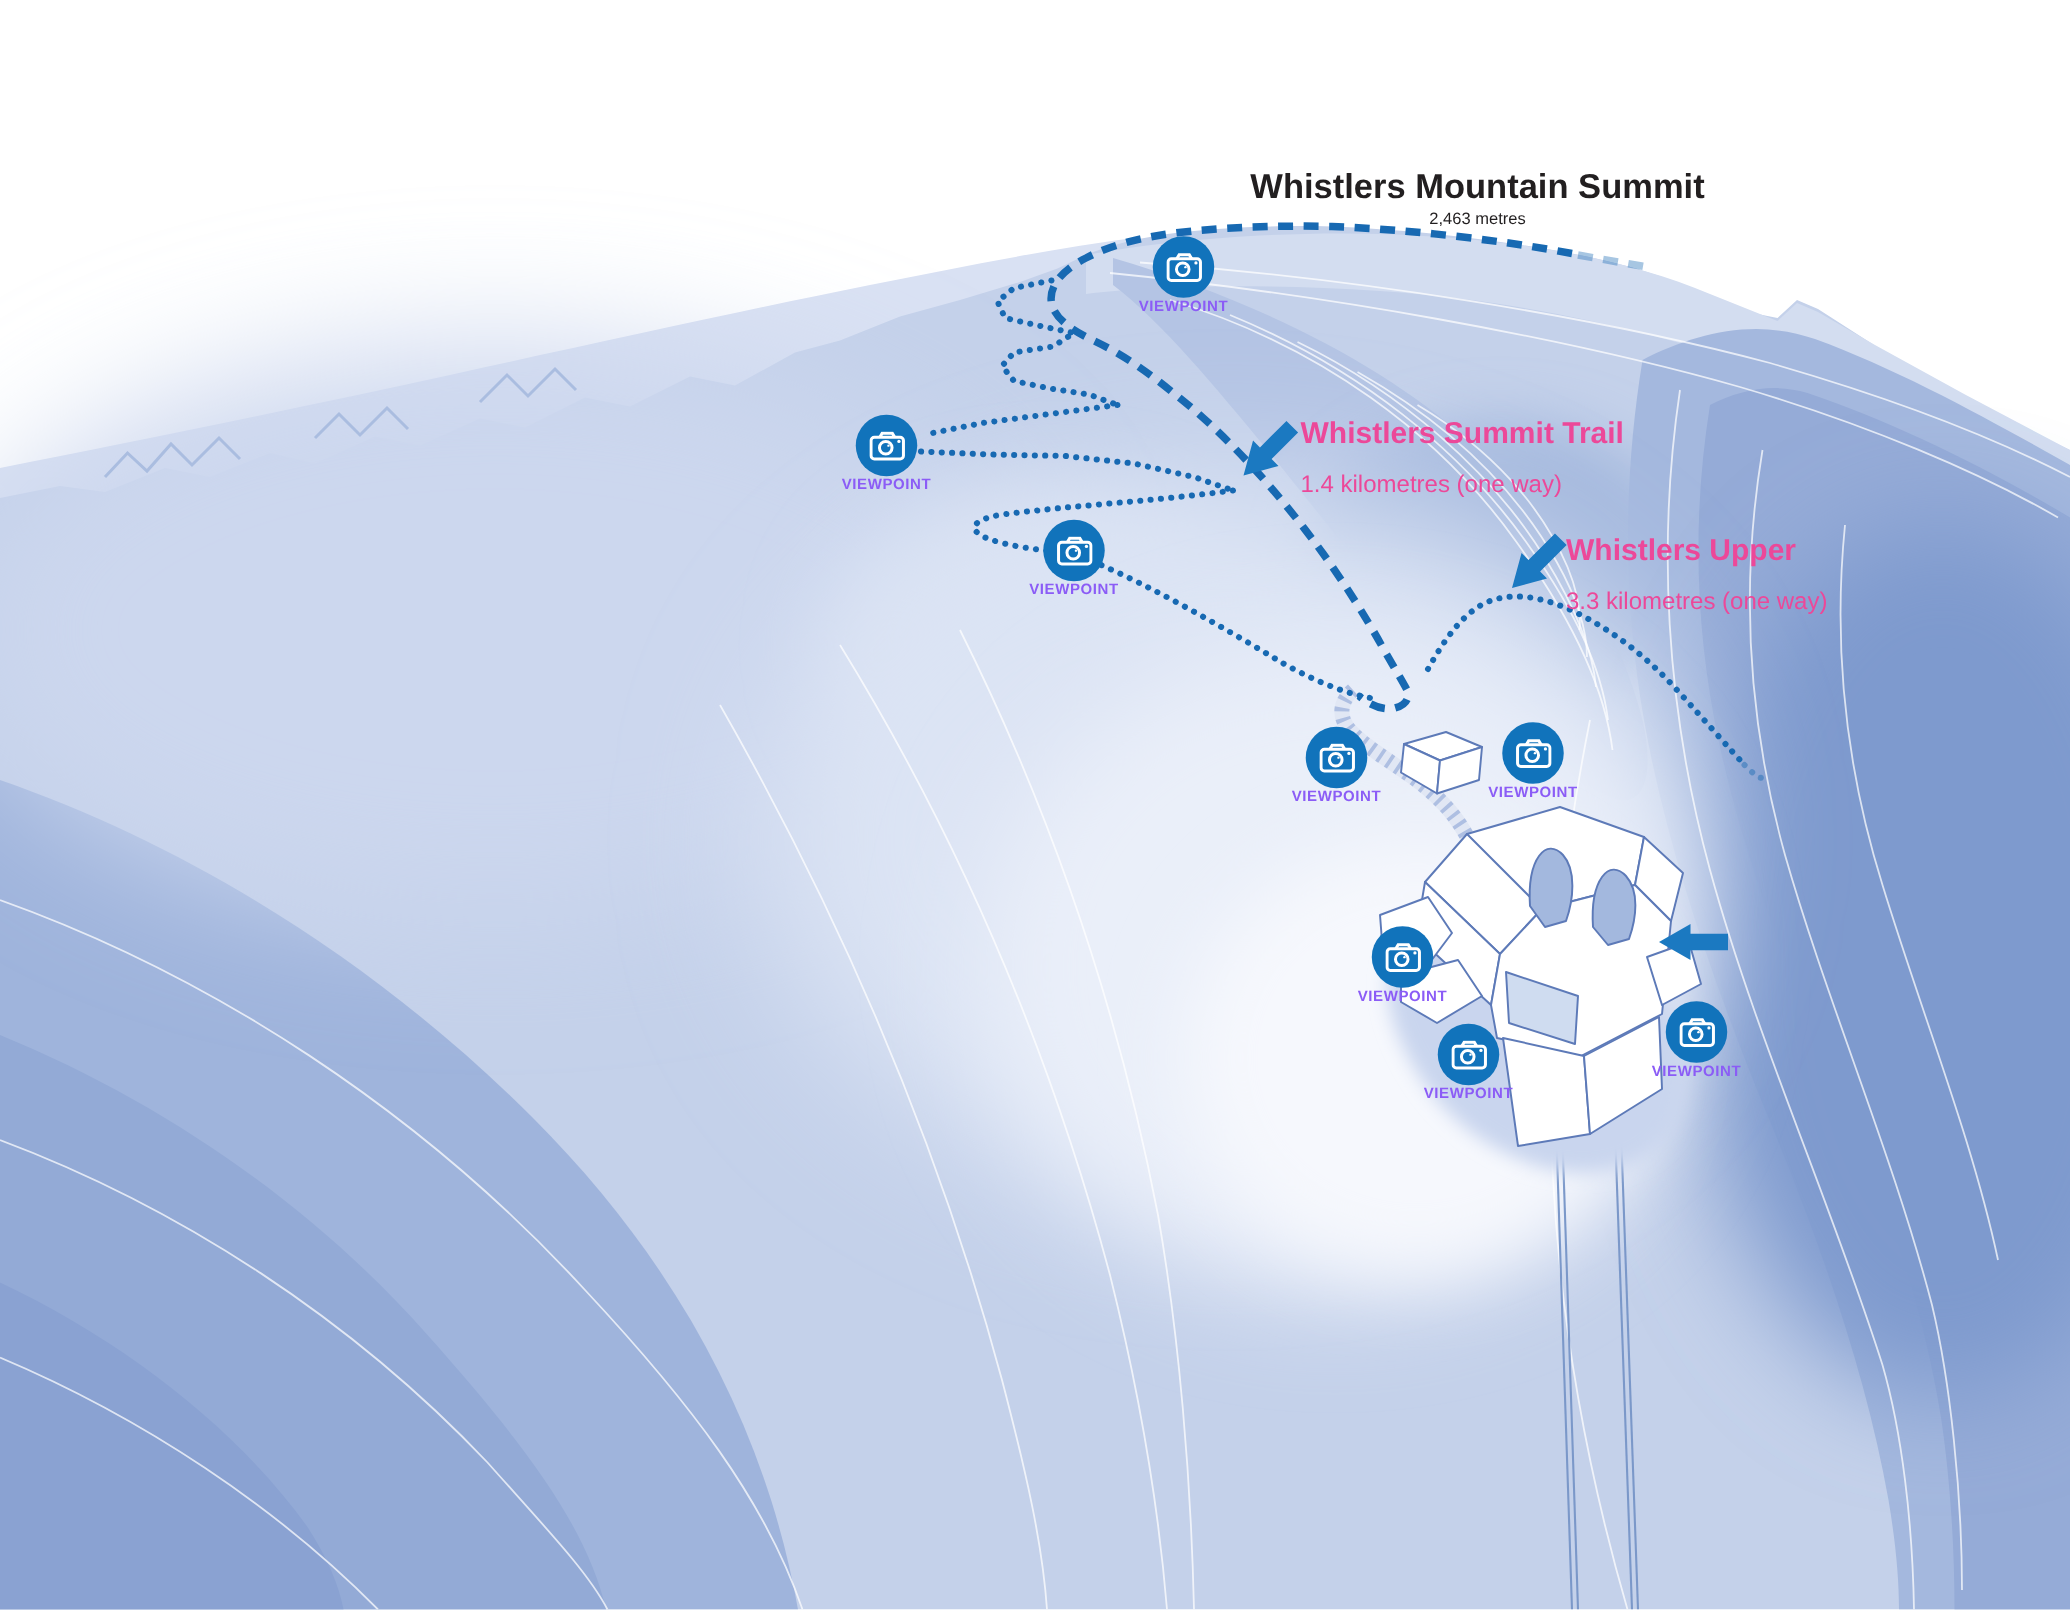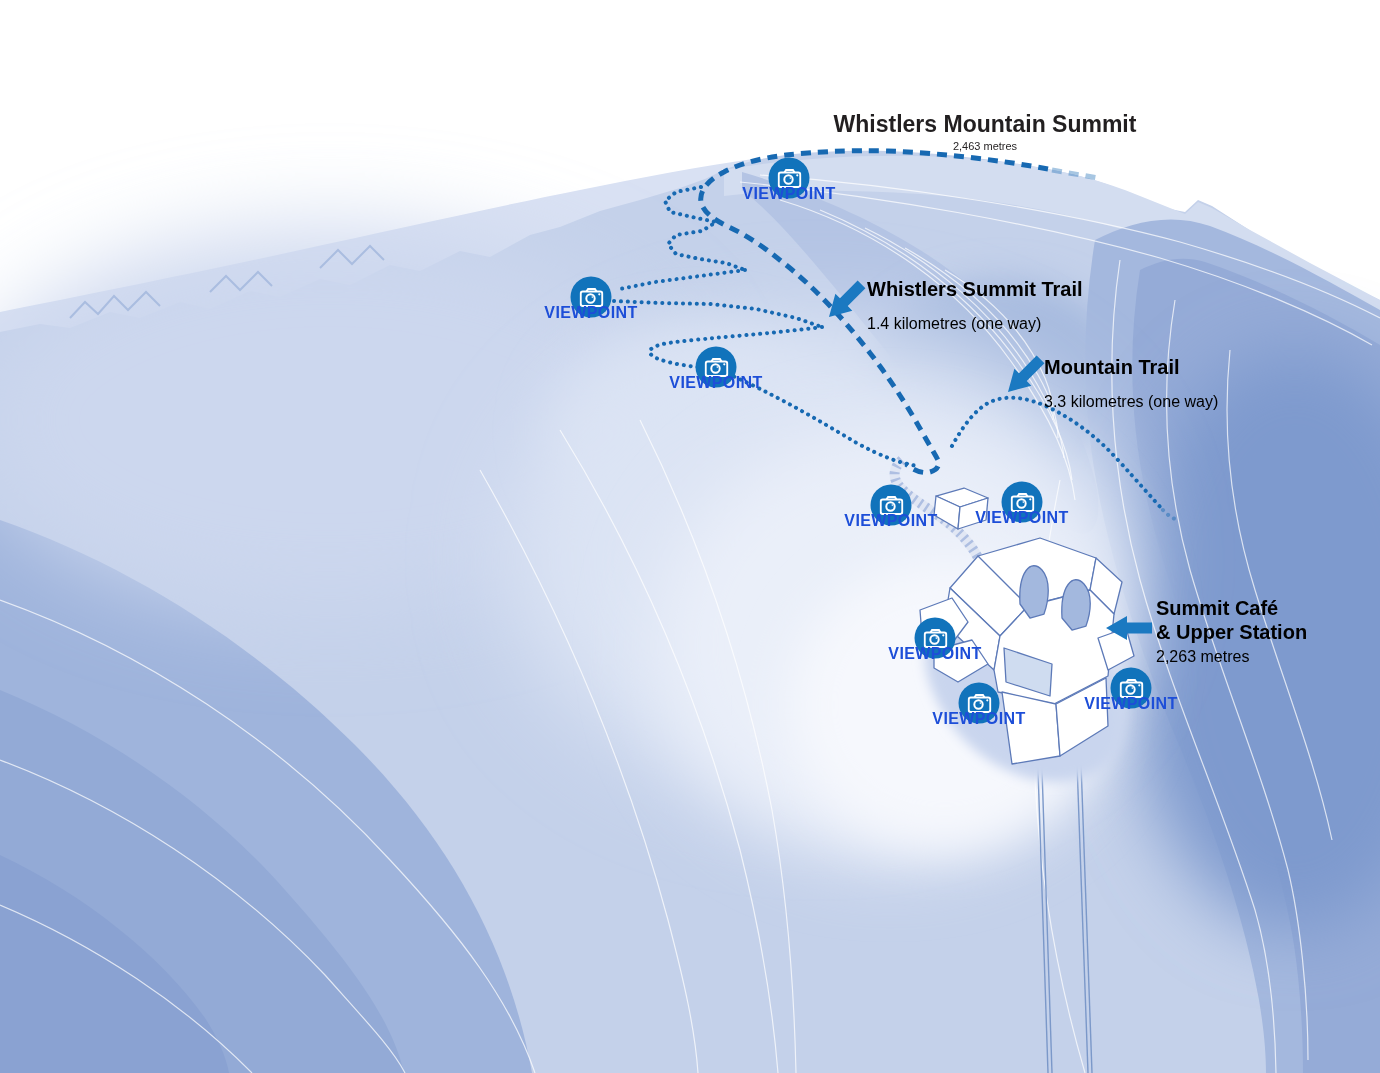--- a/index.html
+++ b/index.html
@@ -10,28 +10,28 @@
   .stage{position:absolute;left:0;top:0;width:1380px;height:861px}
   svg.map{position:absolute;left:0;top:0;z-index:1}
   
   .vp{position:absolute;z-index:5;width:0;height:0}
   .vp-circle{
     position:absolute;left:0;top:0;transform:translate(-50%,-50%);
     width:41px;height:41px;border-radius:50%;background:#1173bb;
     display:flex;align-items:center;justify-content:center;
   }
   .vp-label{
-    position:absolute;left:0;top:7px;transform:translateX(-50%);
-    font-size:16px;font-weight:700;letter-spacing:.4px;color:#1d4ed8;white-space:nowrap;
+    position:absolute;left:0;top:21px;transform:translateX(-50%);
+    font-size:10px;font-weight:700;letter-spacing:.4px;color:#8b5cf6;white-space:nowrap;
   }
   
   .title{position:absolute;z-index:4;transform:translateX(-50%);text-align:center;color:#221f20;white-space:nowrap}
   .title .t1{font-size:23px;font-weight:700;line-height:1.1}
   .title .t2{font-size:11px;margin-top:3px}
-  .lbl{position:absolute;z-index:4;color:#000000;white-space:nowrap}
+  .lbl{position:absolute;z-index:4;color:#ec4899;white-space:nowrap}
   .lbl .name{font-size:20px;font-weight:700;line-height:1.2}
   .lbl .dist{font-size:16px;margin-top:14px}
   .lbl .sub{font-size:16px;margin-top:4px}
 </style>
 </head>
 <body>
 
 <div class="stage">
 
 <svg class="map" width="1380" height="1073" viewBox="0 0 1380 1073">
@@ -175,29 +175,24 @@
   <div class="t1">Whistlers Mountain Summit</div>
   <div class="t2">2,463 metres</div>
 </div>
 
 <div class="lbl" style="left:867px;top:277px">
   <div class="name">Whistlers Summit Trail</div>
   <div class="dist">1.4 kilometres (one way)</div>
 </div>
 
 <div class="lbl" style="left:1044px;top:355px">
-  <div class="name">Mountain Trail</div>
+  <div class="name">Whistlers Upper</div>
   <div class="dist">3.3 kilometres (one way)</div>
 </div>
 
-<div class="lbl" style="left:1156px;top:596px">
-  <div class="name">Summit Café</div>
-  <div class="name">&amp; Upper Station</div>
-  <div class="sub">2,263 metres</div>
-</div>
 
 <div class="vp" style="left:789px;top:178px">
   <div class="vp-circle">
     <svg width="24" height="20" viewBox="0 0 24 20">
           <rect x="1.2" y="4" width="21.6" height="14.5" rx="2.2" fill="none" stroke="#fff" stroke-width="2"></rect>
           <path d="M7,4 L8.6,1.4 L15.4,1.4 L17,4" fill="none" stroke="#fff" stroke-width="2"></path>
           <circle cx="11" cy="11" r="4.2" fill="none" stroke="#fff" stroke-width="2"></circle>
           <circle cx="12.8" cy="9.6" r="0.8" fill="#fff"></circle>
           <circle cx="19.8" cy="6.8" r="1.1" fill="#fff"></circle>
         </svg>

